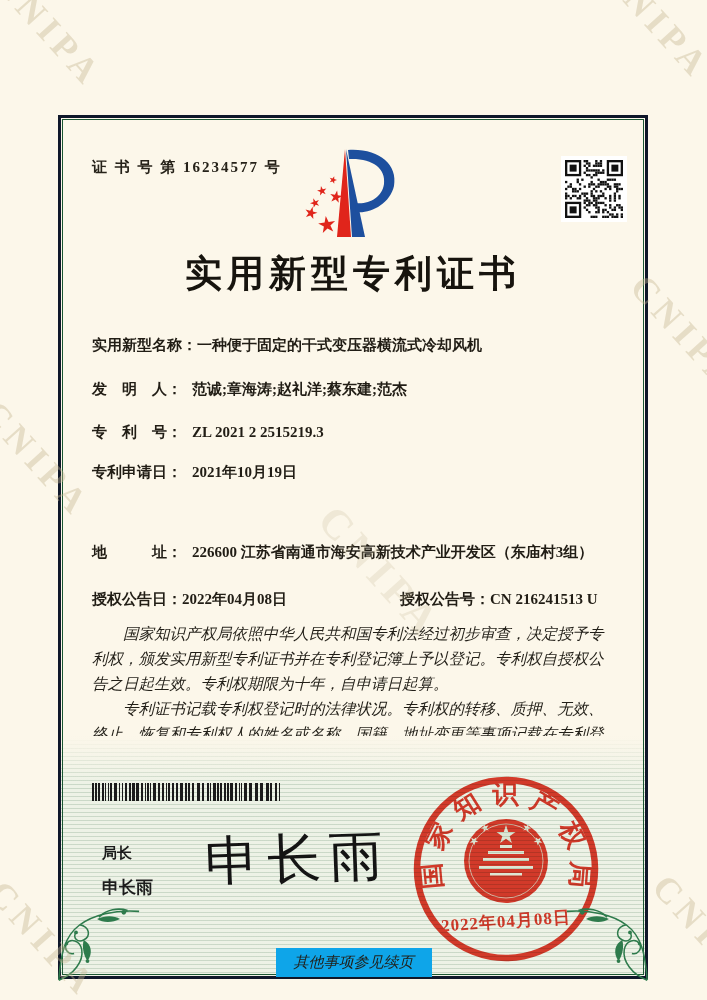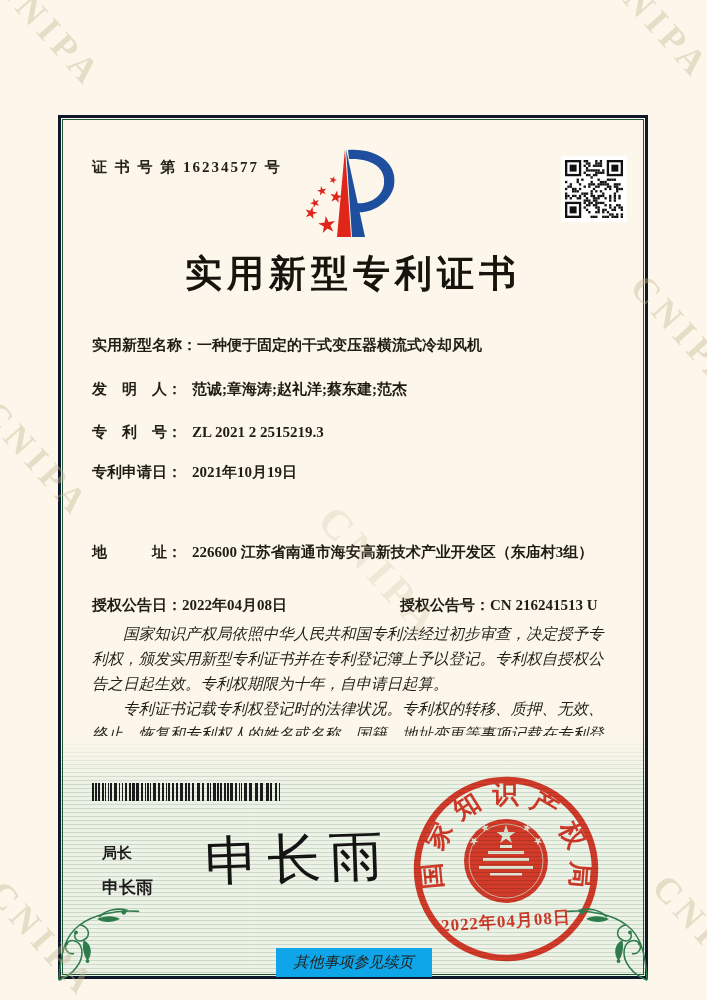--- a/index.html
+++ b/index.html
@@ -26,21 +26,21 @@
     background:#ffffff;padding:4px;box-sizing:border-box;}
 
   .title{position:absolute;left:0;top:131px;width:100%;text-align:center;
     font-size:37px;font-weight:700;letter-spacing:5px;color:#17140e;}
 
   .frow{position:absolute;left:31px;width:526px;display:flex;
     font-size:15px;font-weight:600;color:#211d15;line-height:21px;}
   .flabel{flex:0 0 100px;white-space:pre;}
   .fvalue{flex:1;}
   .frow.addr .fvalue{max-width:412px;}
-  .grant-pair{position:absolute;top:6px;display:flex;font-size:15px;
+  .grant-pair{position:absolute;top:0;display:flex;font-size:15px;
     font-weight:600;color:#211d15;}
 
   .paras{position:absolute;left:31px;top:503px;width:526px;font-size:15.5px;
     font-style:italic;color:#221f18;line-height:25px;}
   .paras p{margin:0;text-indent:2em;}
 
   
   .band{position:absolute;left:0;bottom:0;width:584px;height:240px;
     background:
       repeating-linear-gradient(180deg,rgba(122,158,128,.30) 0 1px,rgba(0,0,0,0) 1px 4px),

